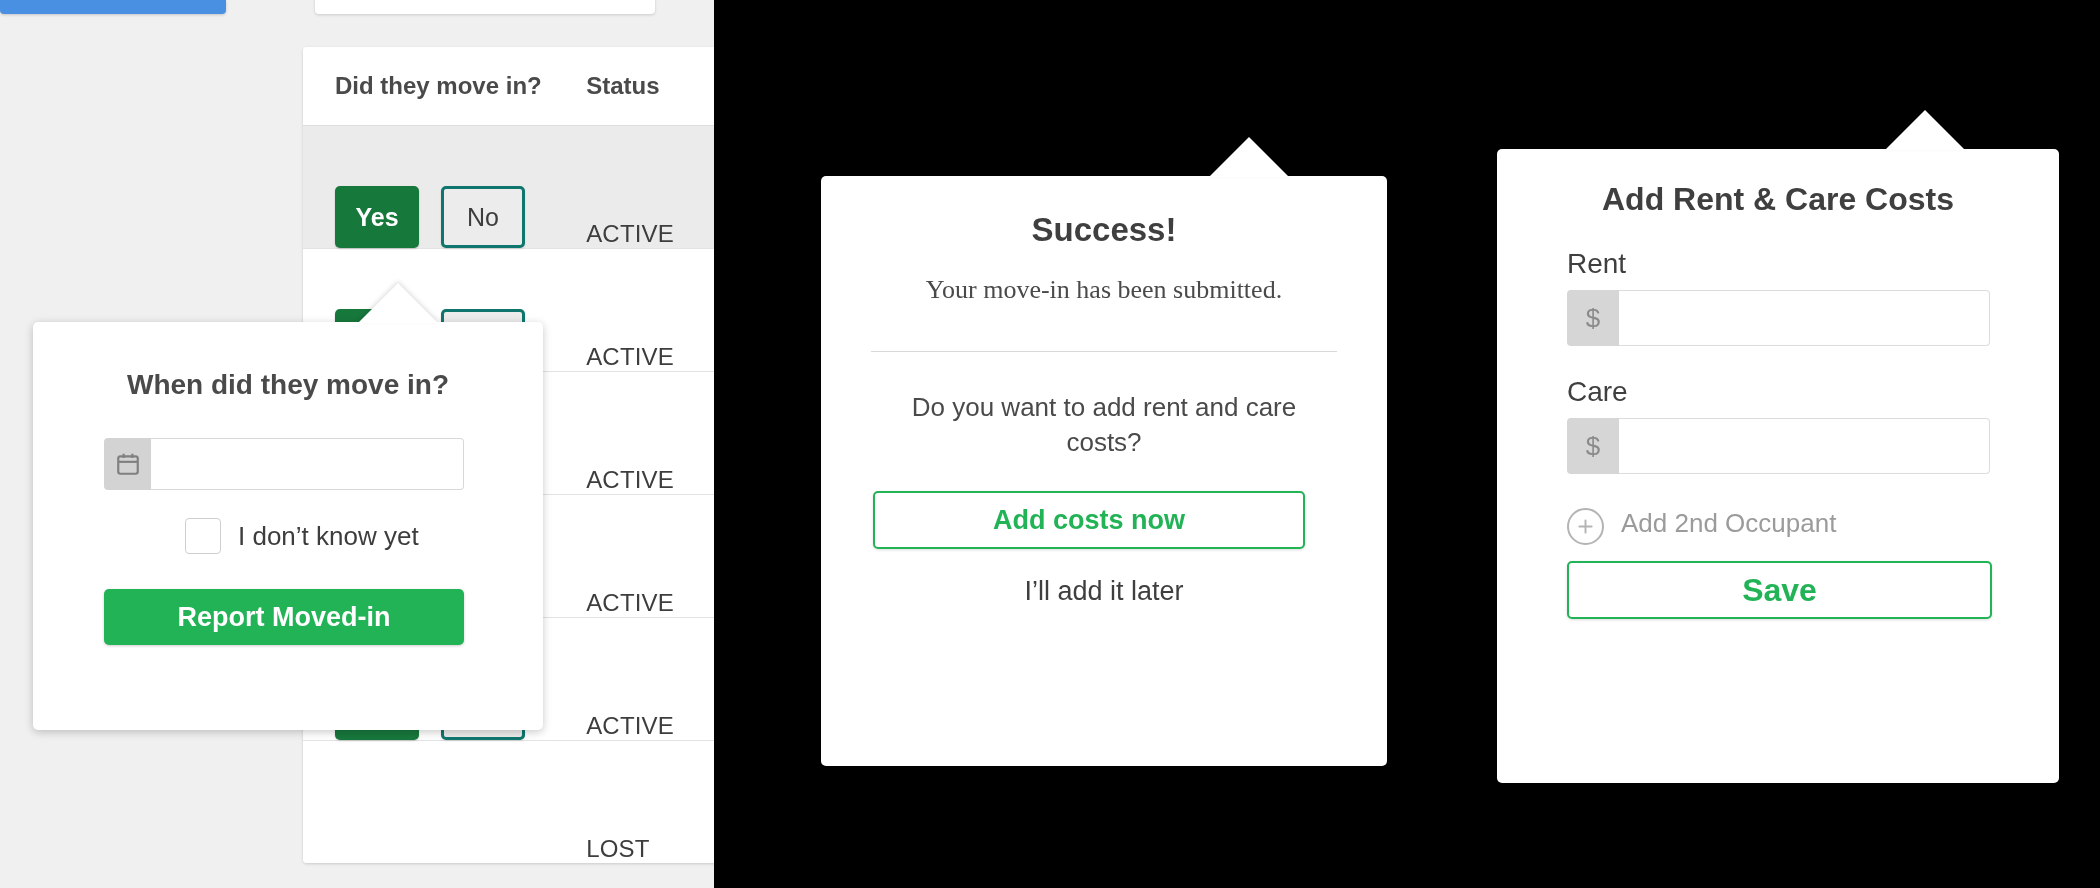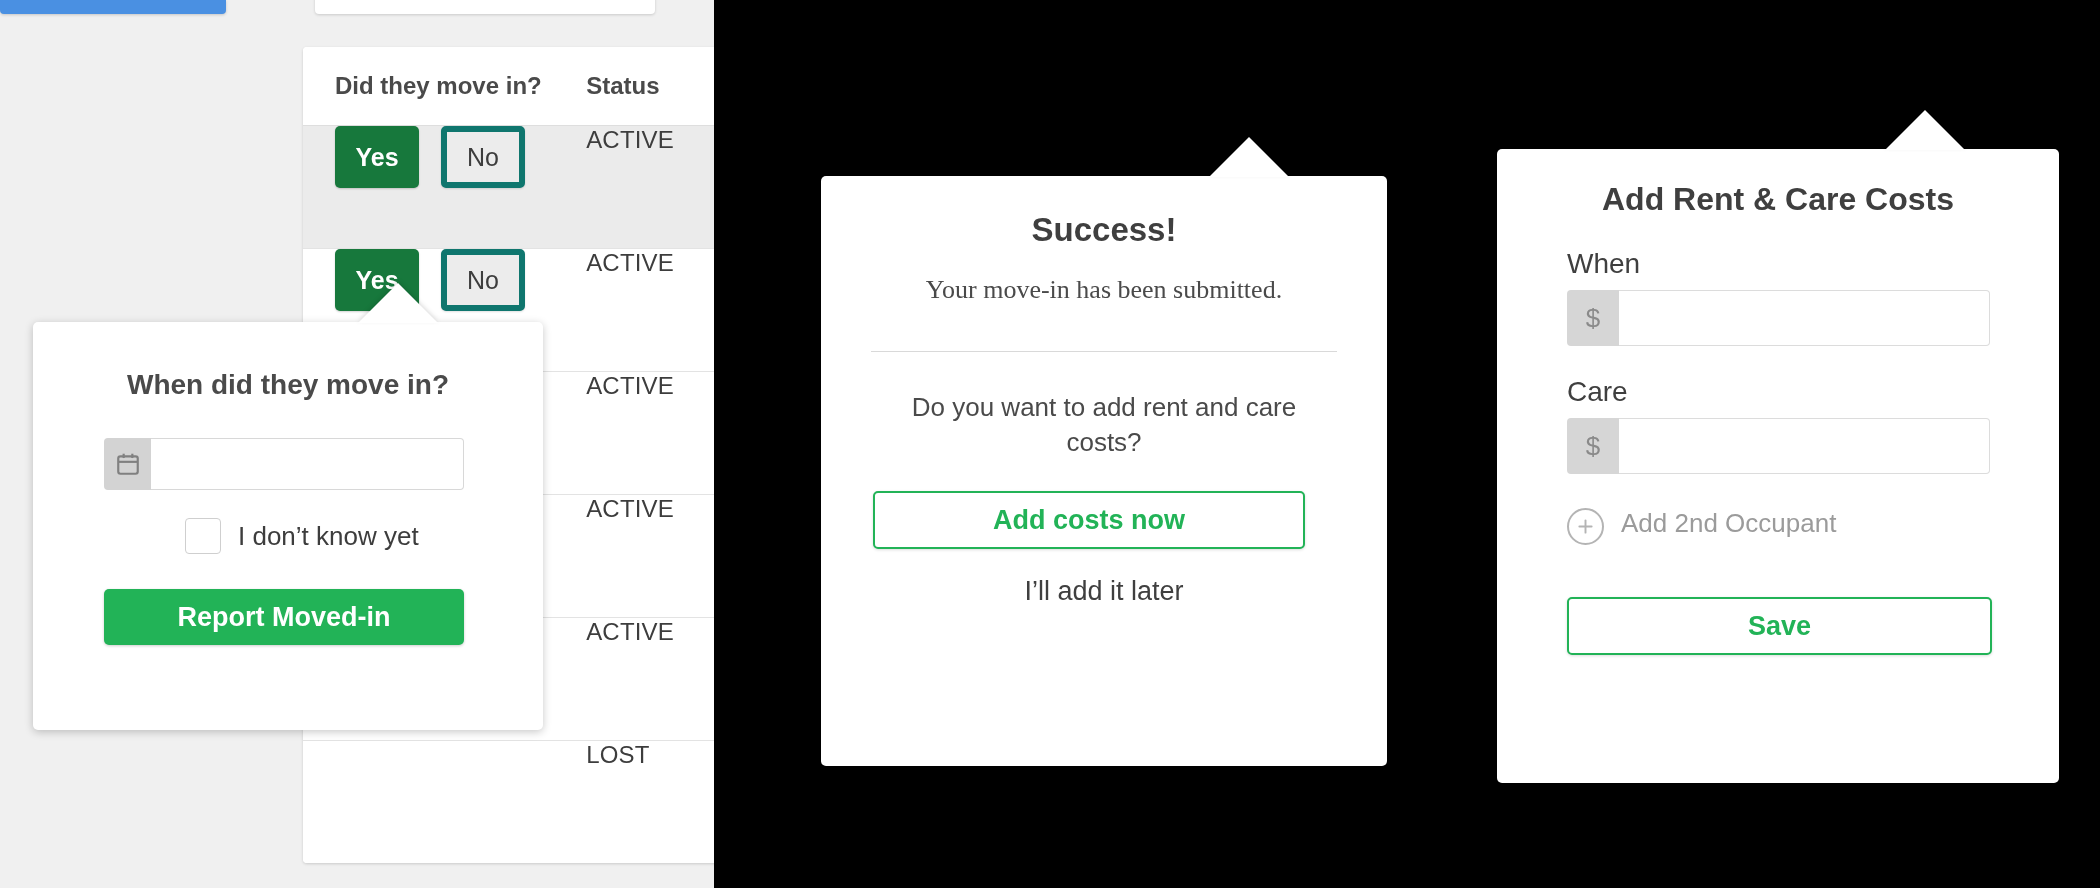--- a/index.html
+++ b/index.html
@@ -33,35 +33,35 @@
   .thead{
     display:flex;align-items:center;height:78px;padding:0 0 0 32px;
     background:#fff;
   }
   .th{
     font-size:24px;font-weight:bold;color:#4a4a4a;white-space:nowrap;
   }
   .th-move{width:284px;}
   .th-status{width:200px;}
   .trow{
-    display:flex;align-items:flex-start;height:122px;padding:0 0 0 32px;
+    display:flex;align-items:flex-end;height:122px;padding:0 0 0 32px;
     border-top:1px solid #e3e3e3;background:#fff;
   }
   .trow.alt{background:#ebebeb;border-top:1px solid #dedede;}
   .cell-move{width:284px;display:flex;align-items:center;gap:22px;}
   .cell-status{width:200px;font-size:24px;color:#3d3d3d;letter-spacing:.2px;}
   .btn-yes{
     background:#17783c;color:#fff;font-size:25px;font-weight:bold;
     border:none;border-radius:5px;padding:0;width:84px;height:62px;
     box-shadow:0 1px 2px rgba(0,0,0,.18);cursor:pointer;
     display:flex;align-items:center;justify-content:center;
   }
   .btn-no{
     background:#ececec;color:#3d3d3d;font-size:25px;
-    border:6px solid #0f766e;border-radius:5px;width:84px;height:62px;
+    border:3px solid #0f766e;border-radius:5px;width:84px;height:62px;
     box-shadow:0 1px 2px rgba(0,0,0,.12);cursor:pointer;
     display:flex;align-items:center;justify-content:center;
   }
   
   .pop{
     position:absolute;background:#fff;border-radius:5px;
     box-shadow:0 2px 9px rgba(0,0,0,.22);
   }
   .pop-arrow{
     position:absolute;width:0;height:0;
@@ -161,21 +161,21 @@
     display:flex;gap:17px;margin:34px 0 0 70px;
     cursor:pointer;background:none;border:none;padding:0;
     font-family:"Liberation Sans", sans-serif;
   }
   .plus-circle{
     width:37px;height:37px;border:2px solid #b4b4b4;border-radius:50%;
     display:flex;align-items:center;justify-content:center;
     box-sizing:border-box;
   }
   .add-occ-label{font-size:26px;color:#9b9b9b;}
-  #btn-save{ margin:52px 0 0 70px; width:425px; height:58px; font-size:27px; }
+  #btn-save{ margin:16px 0 0 70px; width:425px; height:58px; font-size:32px; }
 </style>
 </head>
 <body>
 
 <div class="app-left">
 
   <div class="blue-bar"></div>
 
   <div class="card-top"></div>
 
@@ -274,21 +274,21 @@
   <button class="btn-outline" id="btn-add-costs">Add costs now</button>
 
   <button class="btn-link">I’ll add it later</button>
 </div>
 
 <div class="pop" id="pop-costs">
   <div class="pop-arrow"></div>
 
   <div class="pop3-title">Add Rent &amp; Care Costs</div>
 
-  <div class="field-label">When</div>
+  <div class="field-label">Rent</div>
   <div class="money-row">
     <span class="money-prefix">$</span>
     <input class="money-input" type="text" placeholder="" style="">
   </div>
 
   <div class="field-label">Care</div>
   <div class="money-row">
     <span class="money-prefix">$</span>
     <input class="money-input" type="text" placeholder="" style="">
   </div>

